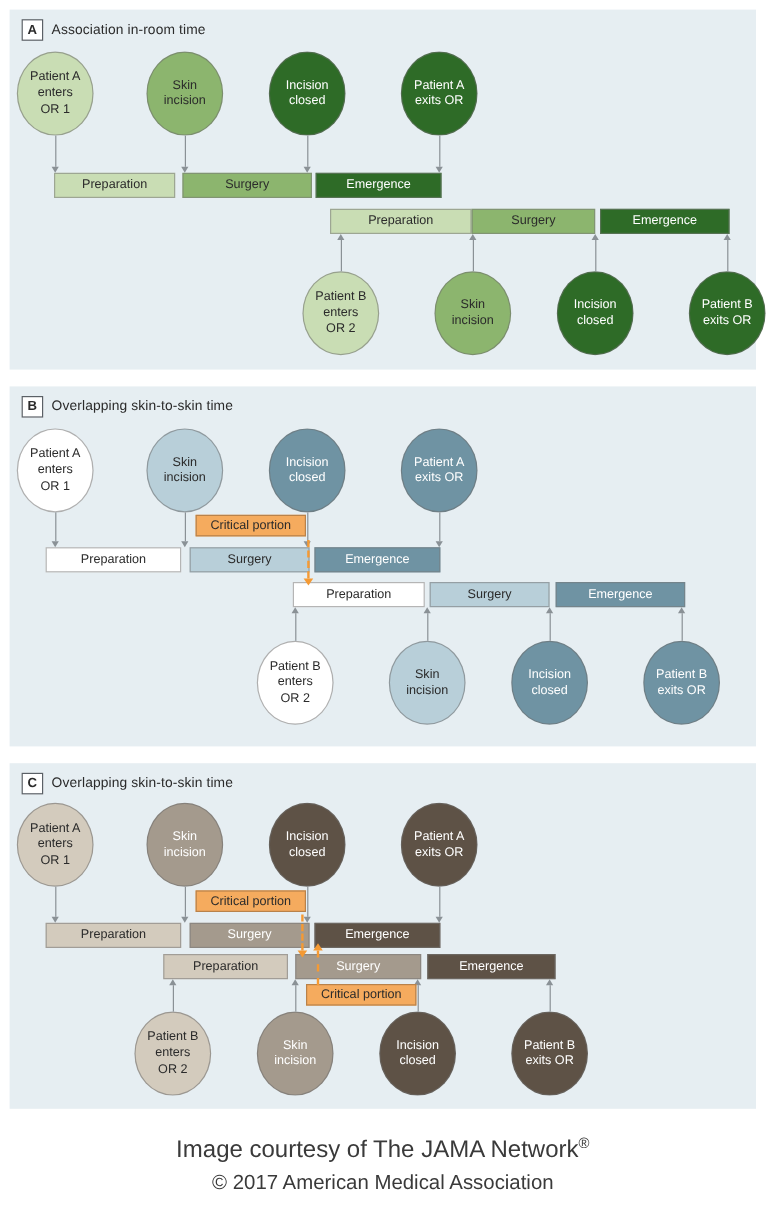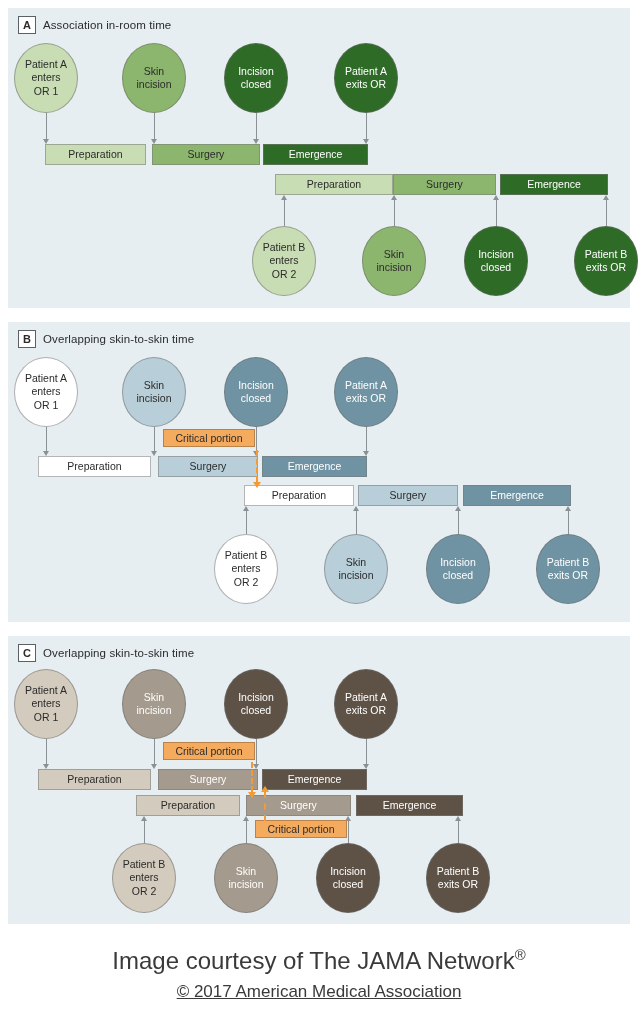--- a/index.html
+++ b/index.html
@@ -65,22 +65,22 @@
   .dash{
     position:absolute;width:0;
     border-left:2px dashed #f59a33;
   }
   .darrow{position:absolute;width:0;height:0;border-left:4px solid transparent;border-right:4px solid transparent;}
   .darrow.down{border-top:6px solid #f59a33;}
   .darrow.up{border-bottom:6px solid #f59a33;}
 
   
   .footer{position:absolute;left:0;top:944px;width:638px;text-align:center;color:#3a3a3a;}
-  .footer .l1{font-size:24px;line-height:1.45;text-align:center;}
-  .footer .l2{font-size:17px;line-height:1.5;text-decoration:underline;}
+  .footer .l1{font-size:20px;line-height:1.45;text-align:center;}
+  .footer .l2{font-size:17px;line-height:1.5;}
   .footer sup{font-size:.62em;vertical-align:super;}
 </style>
 </head>
 <body>
 
 <div class="sheet">
 
   <div class="panel" id="panel-a">
     <div class="panel-head">
       <div class="panel-letter">A</div>

